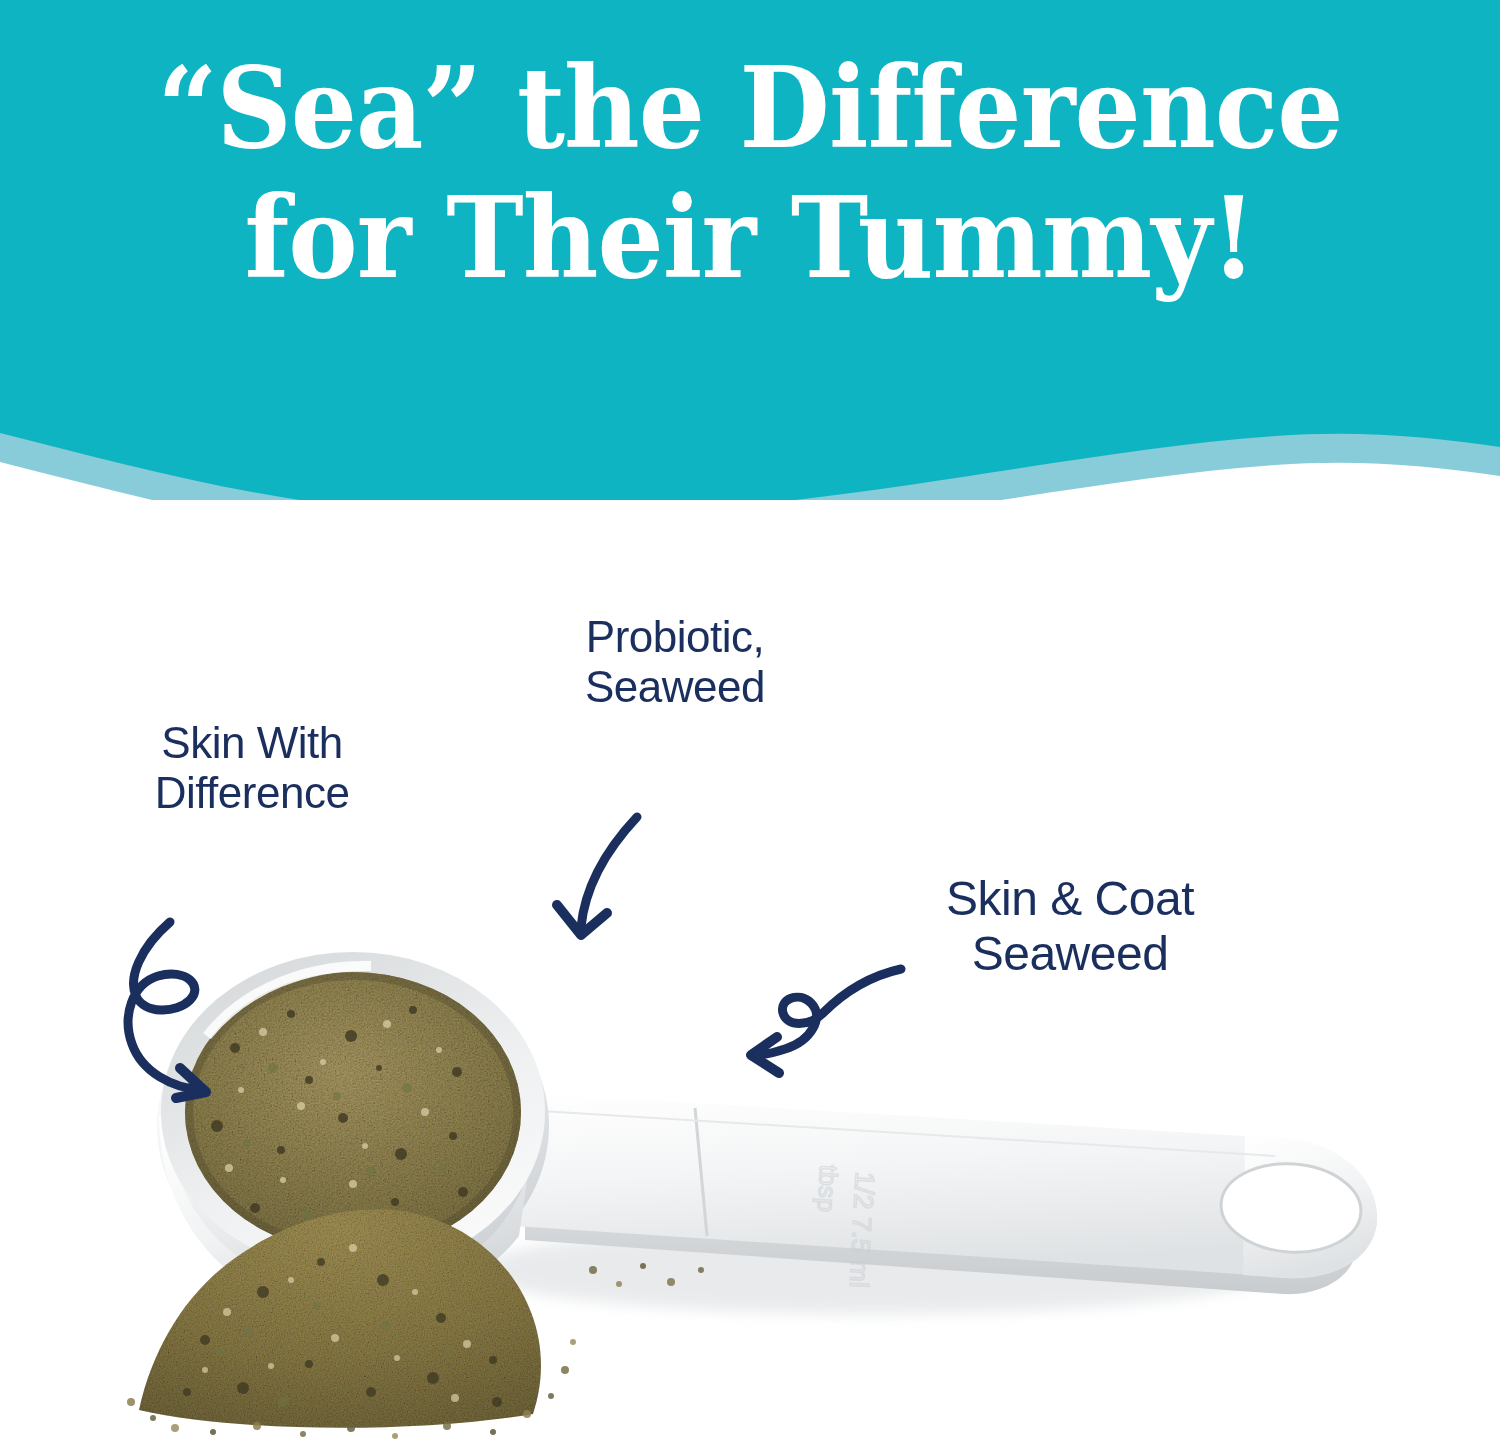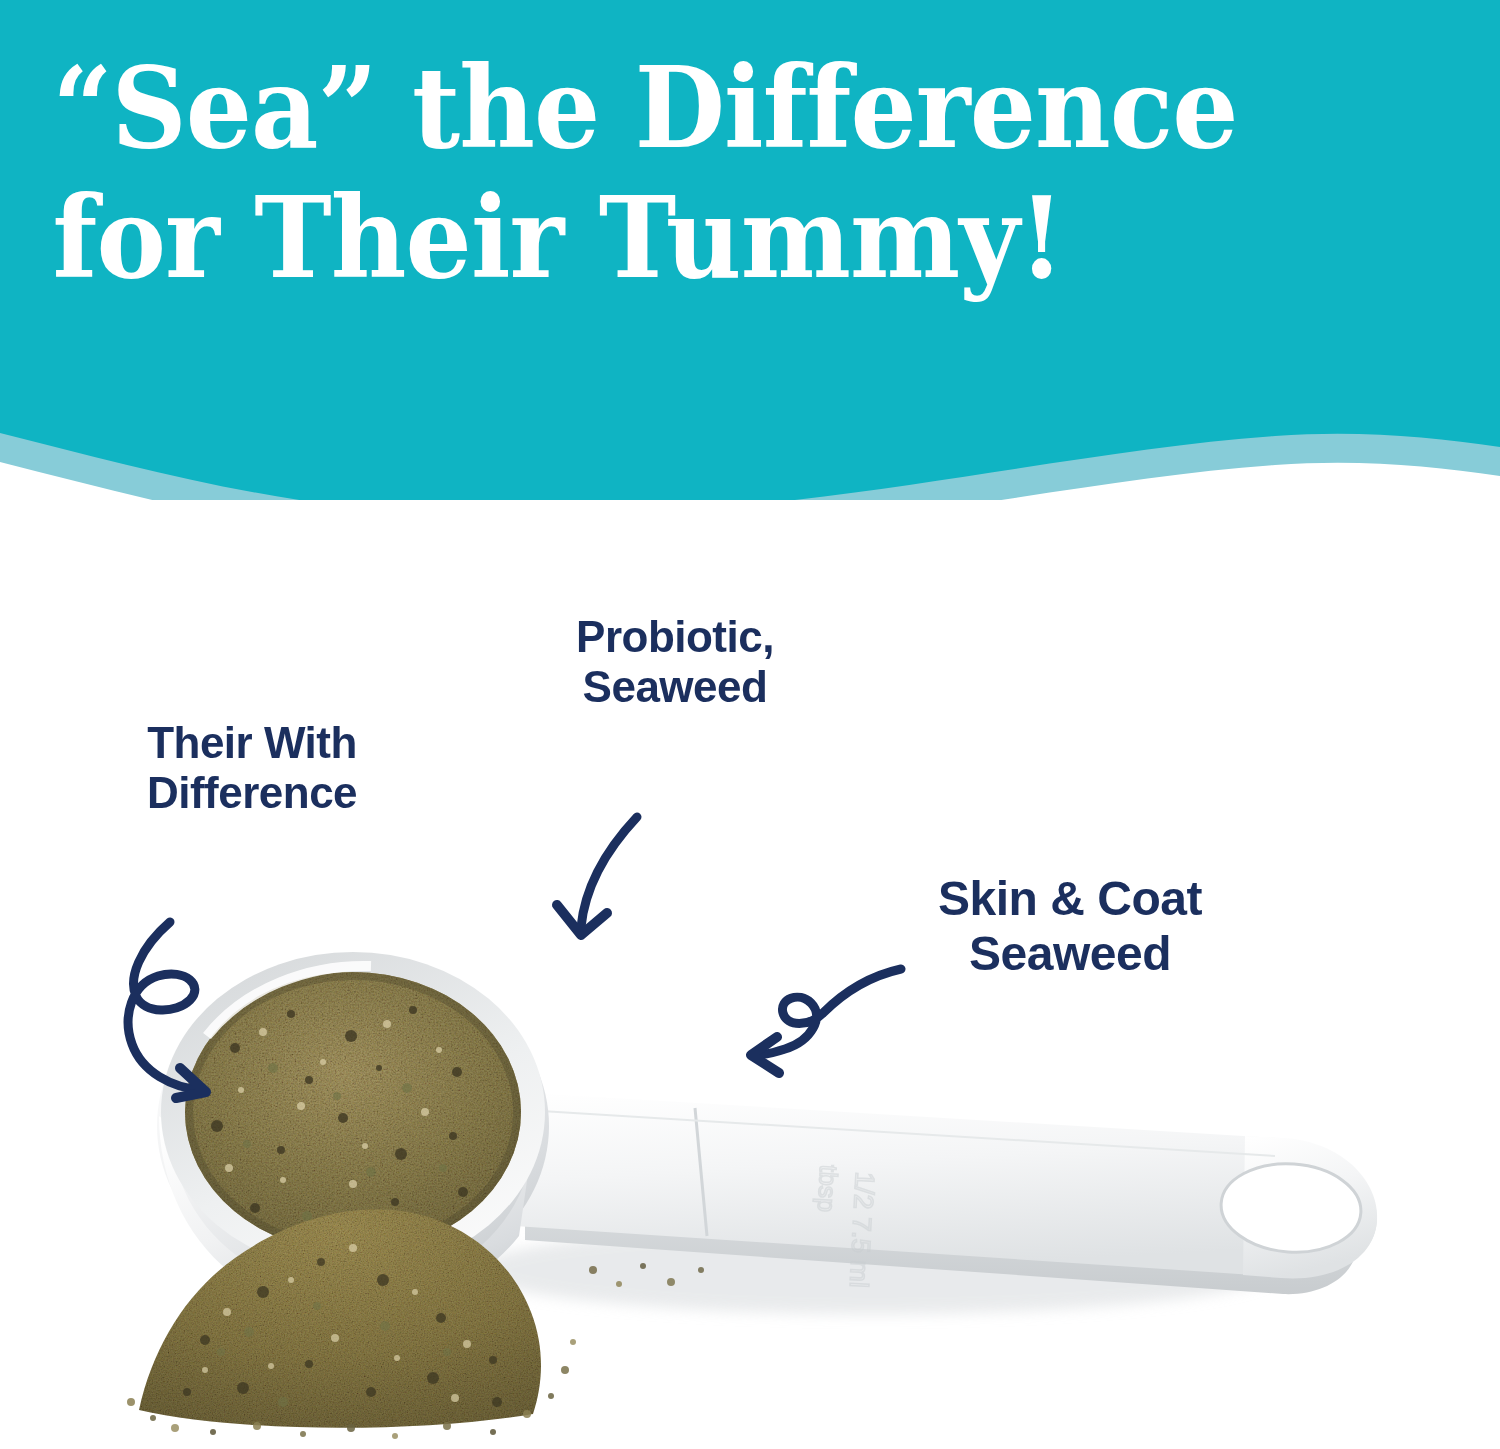--- a/index.html
+++ b/index.html
@@ -31,21 +31,21 @@
     display: block;
     width: 1500px;
     height: 500px;
   }
 
   #headline-wrap {
     position: absolute;
     left: 0;
     top: 52px;
     width: 1500px;
-    text-align: left;
+    text-align: center;
     z-index: 5;
     pointer-events: none;
   }
   .headline-line {
     font-family: "DejaVu Serif", "Liberation Serif", serif;
     font-weight: bold;
     color: #ffffff;
     letter-spacing: -1px;
     white-space: nowrap;
     line-height: 1.0;
@@ -58,21 +58,21 @@
     font-size: 112px;
     margin-top: 18px;
     transform: scaleX(0.93);
   }
 
   
   .callout {
     position: absolute;
     color: #1b2f5e;
     font-family: "Liberation Sans", sans-serif;
-    font-weight: bold;
+    font-weight: normal;
     line-height: 1.14;
     text-align: center;
     letter-spacing: -0.5px;
   }
   #callout-seaweed {
     left: 72px;
     top: 718px;
     width: 360px;
     font-size: 44px;
   }
@@ -353,21 +353,21 @@
         <circle cx="498" cy="330" r="4" fill="#6f6540"></circle>
         <circle cx="524" cy="344" r="3" fill="#8b8052"></circle>
         <circle cx="548" cy="326" r="3" fill="#5d5637"></circle>
         <circle cx="576" cy="342" r="4" fill="#7a7149"></circle>
         <circle cx="606" cy="330" r="3" fill="#6a6340"></circle>
       </g>
     </svg>
   </div>
 
   <div class="callout" id="callout-seaweed">
-    <div>Their With</div>
+    <div>Skin With</div>
     <div>Difference</div>
   </div>
 
   <svg class="arrow-svg" id="arrow-seaweed" width="150" height="190" viewBox="0 0 150 190">
     <path class="arrow-stroke" d="M60,12 C30,38 18,68 26,86 C34,104 66,104 80,90
              C94,76 76,58 48,66 C22,74 12,106 22,134
              C32,162 62,178 92,180"></path>
     <path class="arrow-head" d="M70,158 L96,182 L66,188"></path>
   </svg>
 

